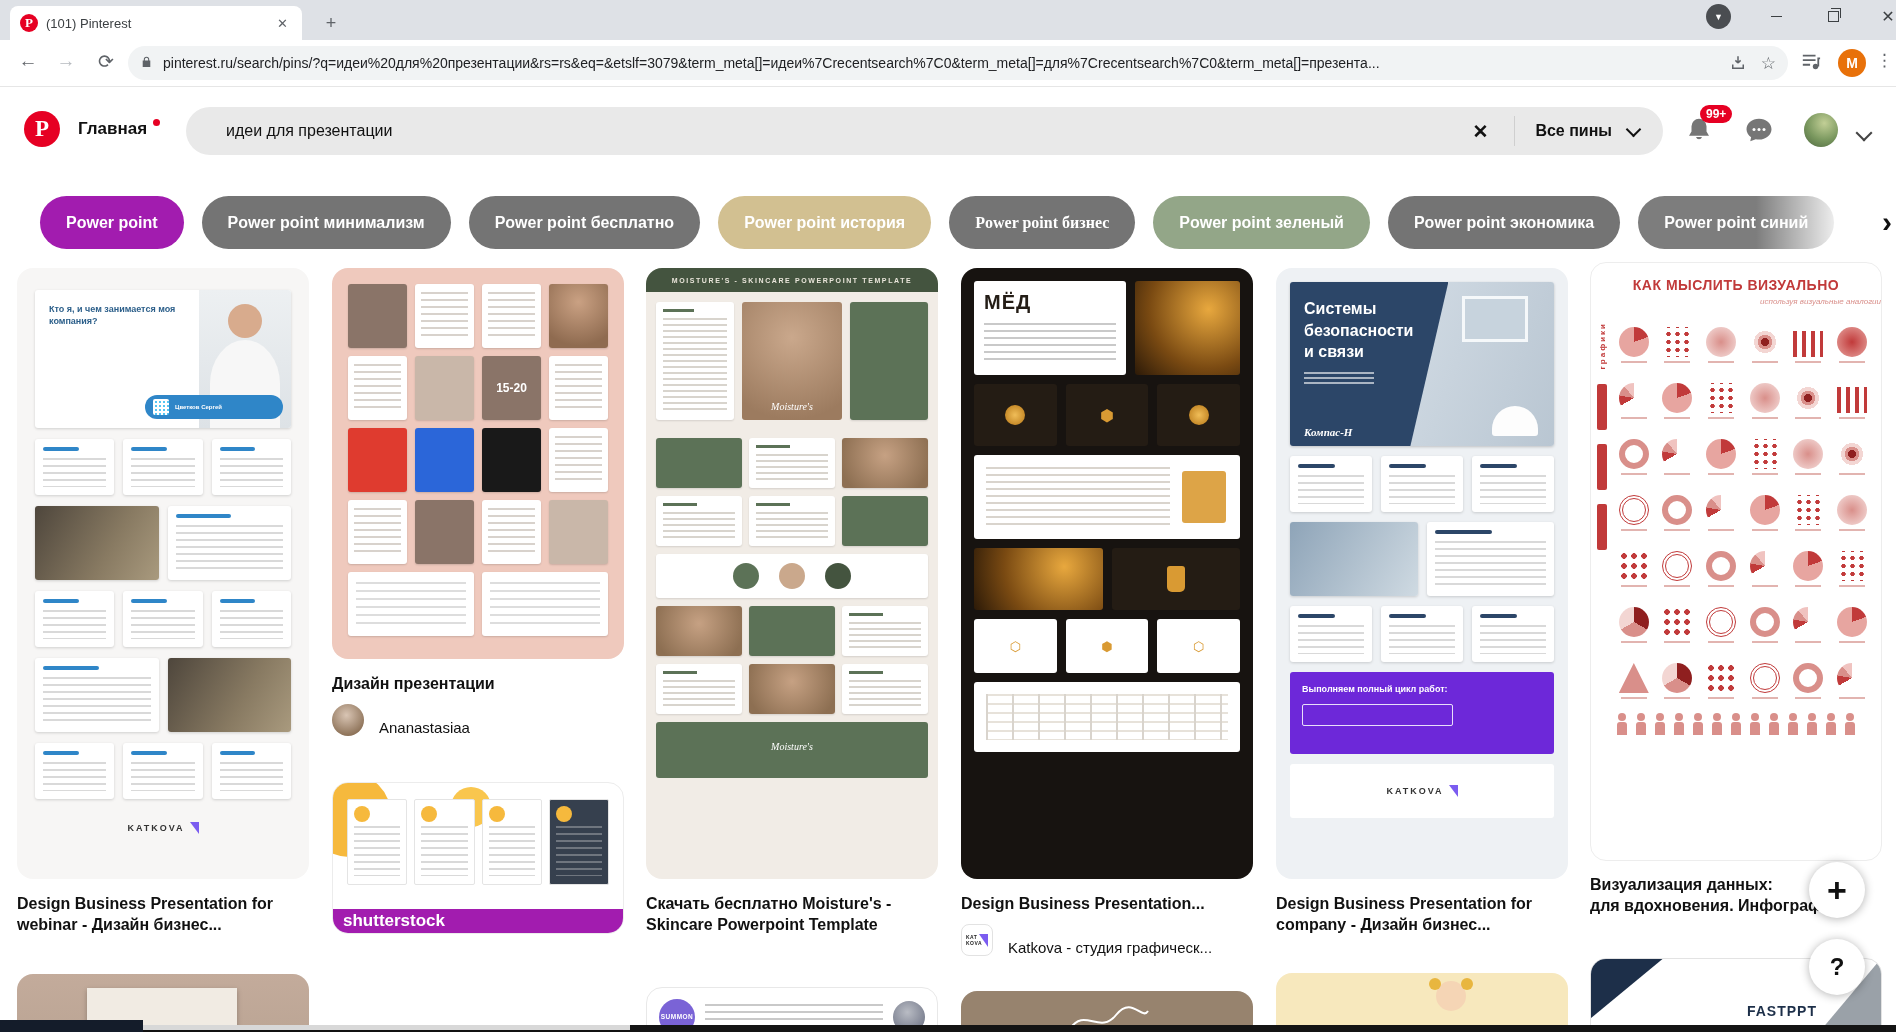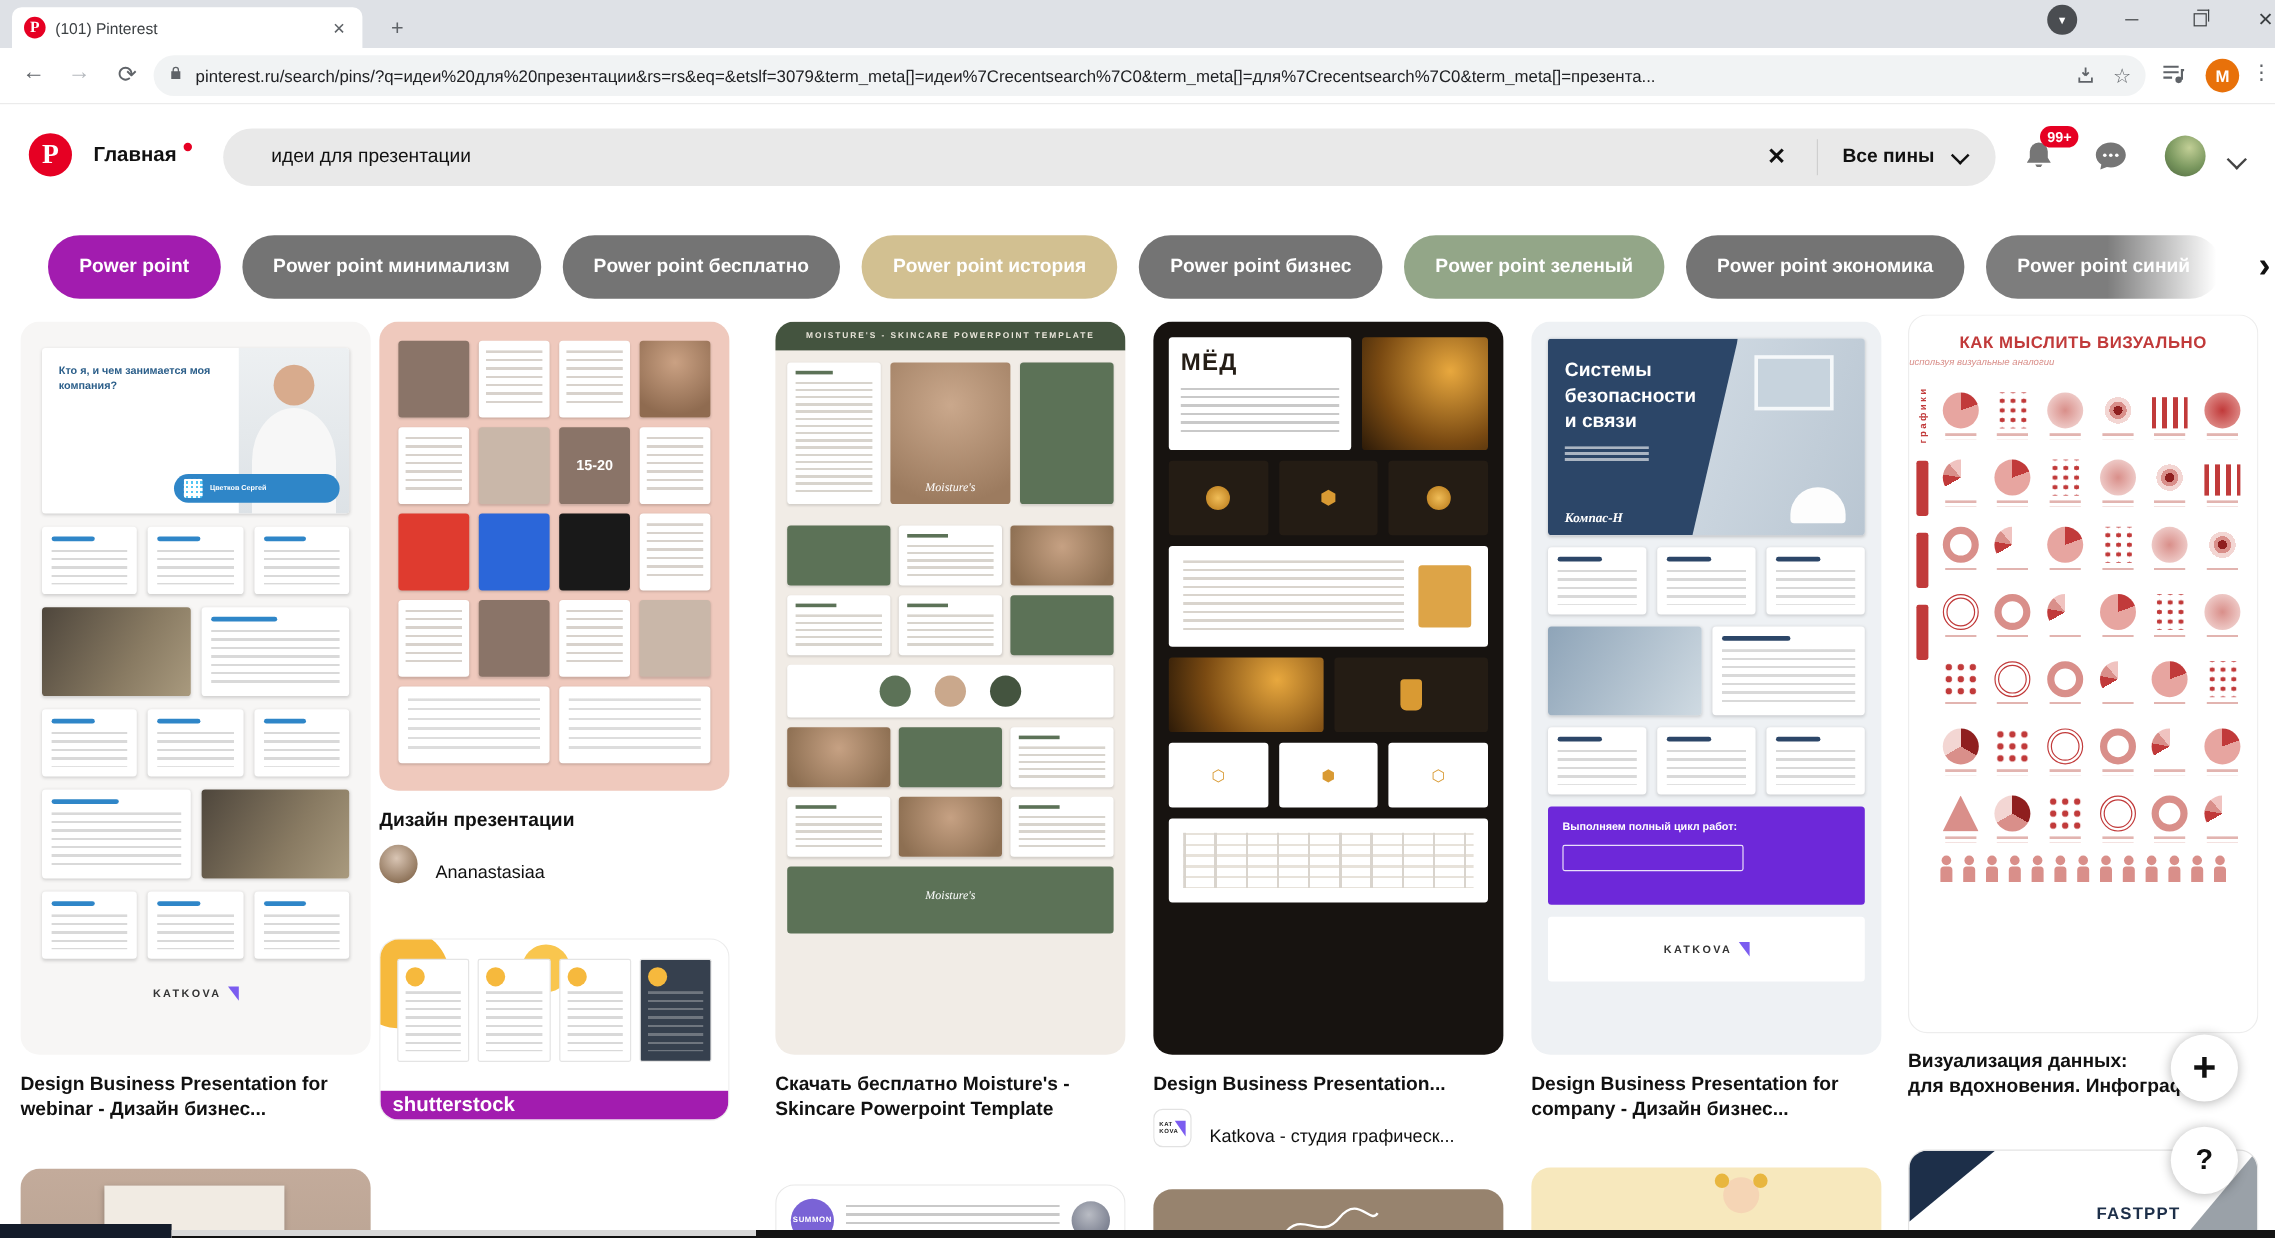--- a/index.html
+++ b/index.html
@@ -191,21 +191,21 @@
   .ks-helmet{position:absolute;right:16px;bottom:10px;width:46px;height:30px;border-radius:46px 46px 6px 6px;background:#fdfdfd}
   .ks-mon{position:absolute;right:26px;top:14px;width:60px;height:40px;border:3px solid #f5f8fa;background:#c7d3dd}
   .ks-slide{background:#6d28d9;border-radius:3px;height:82px;color:#fff;padding:12px;box-sizing:border-box}
   .ks-slide .tt{font-size:9px;font-weight:700}
   .ks-slide .bx{width:62%;height:20px;border:1.5px solid rgba(255,255,255,.85);margin-top:10px;border-radius:2px}
   .ks-foot{background:#fff;border-radius:3px;height:54px;display:flex;align-items:center;justify-content:center}
 
   
   .ig{height:599px;background:#fff;border:1px solid #ededed;box-sizing:border-box;padding-top:14px}
   .ig-title{text-align:center;font-size:14px;font-weight:700;letter-spacing:.5px;color:#c13a3a}
-  .ig-sub{text-align:left;font-size:8px;color:#d98f8a;margin-top:4px;font-style:italic}
+  .ig-sub{text-align:right;font-size:8px;color:#d98f8a;margin-top:4px;font-style:italic}
   .ig-wrap{display:flex;margin-top:10px}
   .ig-rail{width:22px;display:flex;flex-direction:column;align-items:center;gap:14px;padding-top:6px}
   .ig-vtext{writing-mode:vertical-rl;transform:rotate(180deg);font-size:8px;color:#c13a3a;letter-spacing:2px;font-weight:700}
   .ig-block{width:10px;height:46px;background:#c13a3a;border-radius:2px}
   .ig-grid{flex:1;display:grid;grid-template-columns:repeat(6,1fr);gap:6px;padding:0 10px 0 2px}
   .ig-cell{height:50px;display:flex;flex-direction:column;align-items:center;justify-content:flex-end}
   .ig-shape{width:30px;height:30px;display:block}
   .ig-cap{width:26px;height:5px;margin-top:4px;background:repeating-linear-gradient(to bottom,#e2b4b0 0 2px,transparent 2px 5px)}
   .sh-pie{background:conic-gradient(#c13a3a 0 70deg,#e7a5a0 70deg);border-radius:50%}
   .sh-pie2{background:conic-gradient(#8f1f1f 0 120deg,#d98f8a 120deg 240deg,#f3d6d3 240deg);border-radius:50%}
@@ -331,21 +331,21 @@
     </div>
     <div class="pavatar"></div>
     <div class="hchev"></div>
   </div>
 
   <div class="chips">
     <div class="chip" style="background: #a21caf; color: rgb(255, 255, 255);">Power point</div>
     <div class="chip" style="background: rgb(116, 116, 116); color: rgb(255, 255, 255);">Power point минимализм</div>
     <div class="chip" style="background: rgb(116, 116, 116); color: rgb(255, 255, 255);">Power point бесплатно</div>
     <div class="chip" style="background: rgb(210, 192, 145); color: rgb(255, 255, 255);">Power point история</div>
-    <div class="chip" style="background: rgb(116, 116, 116); color: rgb(255, 255, 255);">Power point бизнес</div>
+    <div class="chip" style="background: rgb(116, 116, 116); color: rgb(255, 255, 255); font-family: Liberation Serif, serif;">Power point бизнес</div>
     <div class="chip" style="background: rgb(147, 166, 136); color: rgb(255, 255, 255);">Power point зеленый</div>
     <div class="chip" style="background: rgb(116, 116, 116); color: rgb(255, 255, 255);">Power point экономика</div>
     <div class="chip" style="background: rgb(125, 125, 125); color: rgb(255, 255, 255);">Power point синий</div>
     <div class="chip" style="background: rgb(236, 236, 236); color: rgb(154, 154, 154);">Pow</div>
   </div>
   <div class="chipfade"></div>
   <div class="more-arrow">›</div>
 
   <div class="col" style="left:17px">
     <div class="pin-img ip">
@@ -385,21 +385,21 @@
           <span>KATKOVA</span>
           <i></i>
         </div>
     </div>
     <div class="pin-title">Design Business Presentation for webinar - Дизайн бизнес...</div>
     <div class="part p-c1">
         <i></i>
       </div>
   </div>
 
-  <div class="col" style="left:316px">
+  <div class="col" style="left:332px">
     <div class="pin-img c2a">
       <div class="t t-br"></div>
         <div class="t t-wh"></div>
         <div class="t t-wh"></div>
         <div class="t t-ph"></div>
       <div class="t t-wh"></div>
         <div class="t t-tan"></div>
         <div class="t t-br t-num">15-20</div>
         <div class="t t-wh"></div>
       <div class="t t-red"></div>

